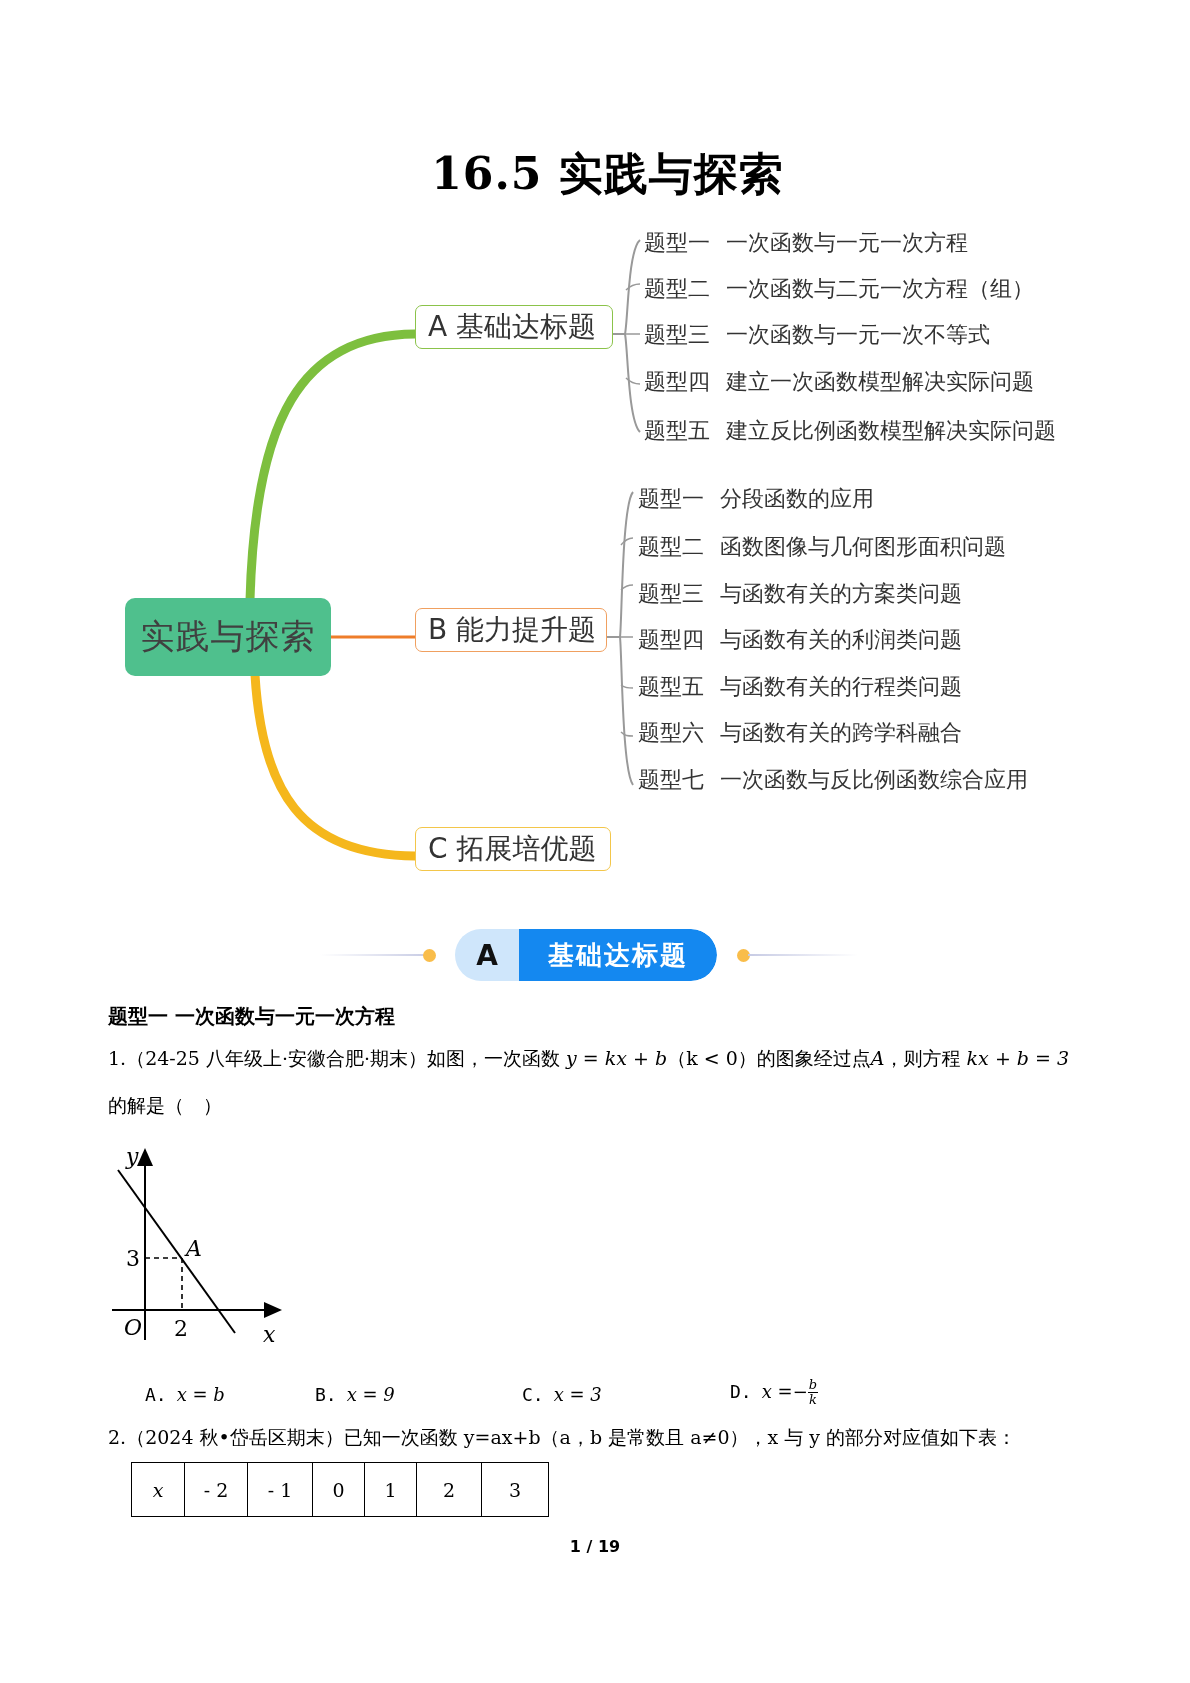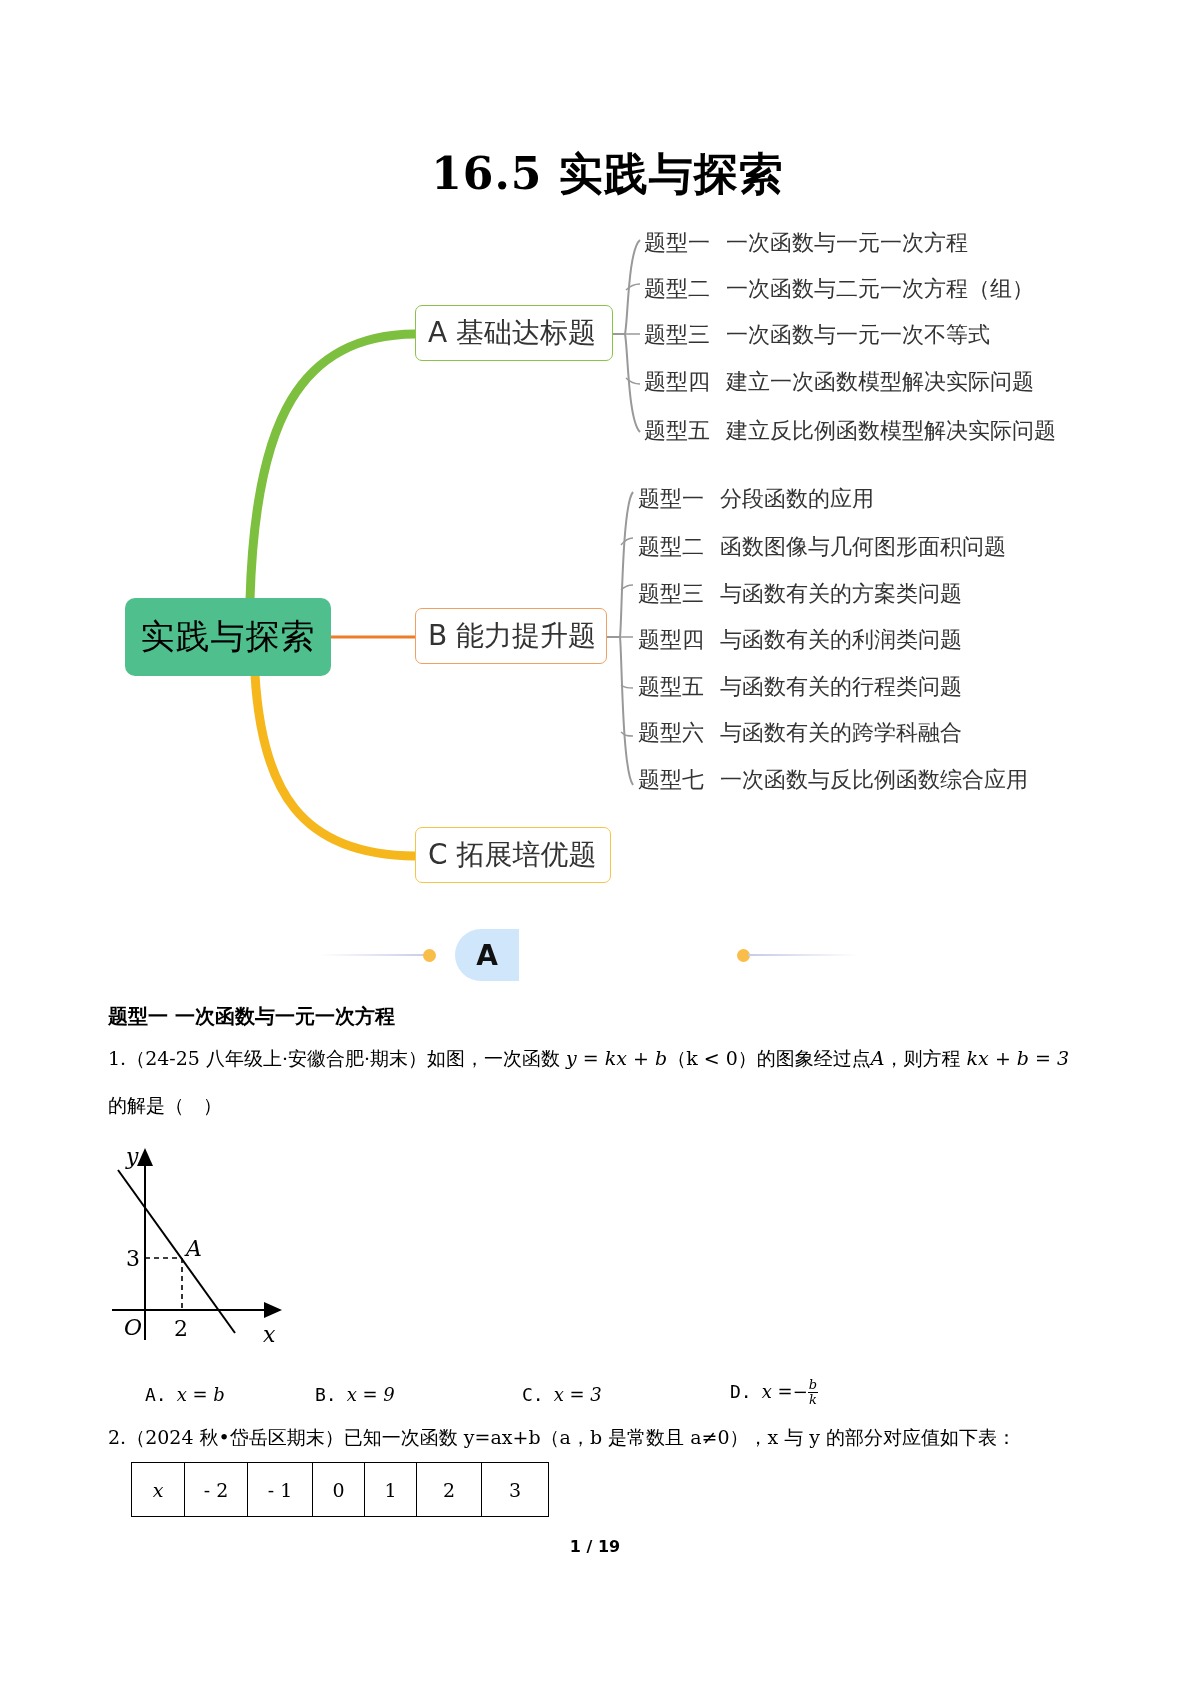--- a/index.html
+++ b/index.html
@@ -3,23 +3,23 @@
 <meta charset="utf-8">
 <style>
   html, body { margin: 0; padding: 0; background: #ffffff; }
   body { width: 1190px; height: 1683px; position: relative; overflow: hidden;
          font-family: "DejaVu Sans", "Liberation Sans", sans-serif; color: #000; }
   .abs { position: absolute; }
   .title { left: 0; width: 1215px; top: 145px; text-align: center;
            font-family: "DejaVu Serif", "Liberation Serif", serif; font-size: 44px; font-weight: bold; letter-spacing: 1px; }
   .mm-svg { position: absolute; left: 0; top: 0; }
   .node-center { left: 125px; top: 598px; width: 206px; height: 78px; background: #4fc08d;
-                 border-radius: 10px; color: #000000; font-size: 34px; display: flex; align-items: center;
+                 border-radius: 10px; color: #404040; font-size: 34px; display: flex; align-items: center;
                  justify-content: center; letter-spacing: 1px; }
-  .branch { height: 56px; border-radius: 7px; background: #fff; display: flex; align-items: center;
+  .branch { height: 44px; border-radius: 7px; background: #fff; display: flex; align-items: center;
             padding-left: 12px; font-size: 28px; color: #333; box-sizing: border-box; }
   .branch-a { left: 415px; top: 305px; width: 198px; border: 1.5px solid #8bc34a; }
   .branch-b { left: 415px; top: 608px; width: 192px; border: 1.5px solid #f0a060; }
   .branch-c { left: 415px; top: 827px; width: 196px; border: 1.5px solid #f3c64a; }
   .leaf { font-size: 22px; color: #333; white-space: nowrap; }
   .leaf .tag { margin-right: 16px; }
   .banner { left: 455px; top: 929px; height: 52px; width: 262px; border-radius: 26px; overflow: hidden; display: flex; }
   .banner .letter { width: 64px; background: #cfe6fb; display: flex; align-items: center; justify-content: center;
                     font-weight: bold; font-size: 28px; color: #111; }
   .banner .label { flex: 1; background: #1488f0; color: #fff; display: flex; align-items: center; justify-content: center;
@@ -85,20 +85,21 @@
 <div class="abs leaf" style="left:638px;top:579px"><span class="tag">题型三</span><span>与函数有关的方案类问题</span></div>
 <div class="abs leaf" style="left:638px;top:625px"><span class="tag">题型四</span><span>与函数有关的利润类问题</span></div>
 <div class="abs leaf" style="left:638px;top:672px"><span class="tag">题型五</span><span>与函数有关的行程类问题</span></div>
 <div class="abs leaf" style="left:638px;top:718px"><span class="tag">题型六</span><span>与函数有关的跨学科融合</span></div>
 <div class="abs leaf" style="left:638px;top:765px"><span class="tag">题型七</span><span>一次函数与反比例函数综合应用</span></div>
 
 <div class="abs rule" style="left:320px;width:110px"></div>
 <div class="abs dot" style="left:423px"></div>
 <div class="abs banner">
   <div class="letter">A</div>
+  <div class="label">基础达标题</div>
 </div>
 <div class="abs dot" style="left:737px"></div>
 <div class="abs rule right" style="left:748px;width:110px"></div>
 
 <div class="abs h-type">题型一  一次函数与一元一次方程</div>
 
 <div class="abs q" style="top:1046px">
   <span>1.</span><span>（24-25 八年级上·安徽合肥·期末）</span><span>如图，一次函数</span>
   <i>y = kx + b</i><span>（k &lt; 0）</span><span>的图象经过点</span><i>A</i><span>，则方程</span>
   <i>kx + b = 3</i>

